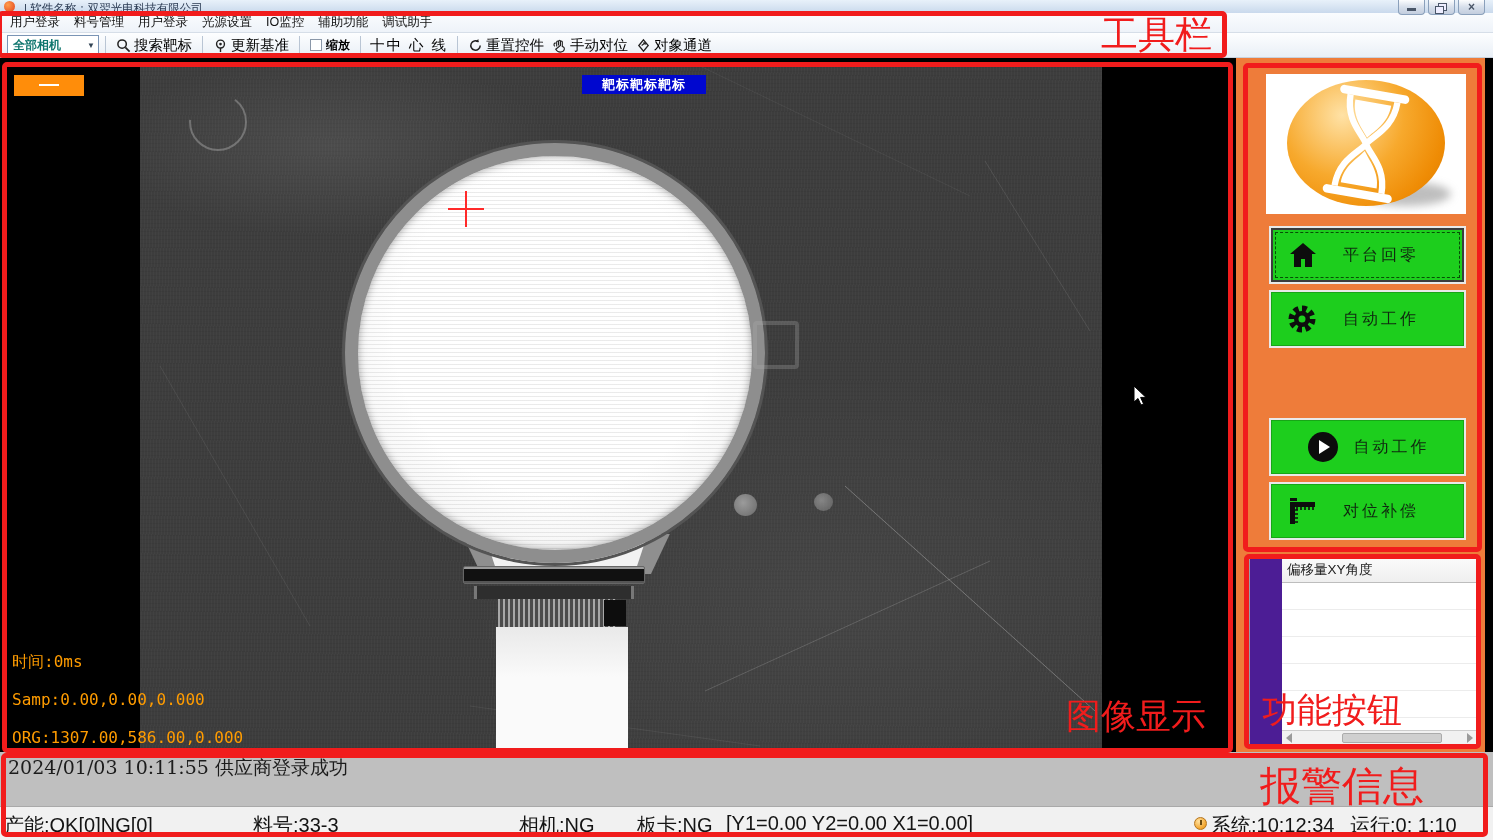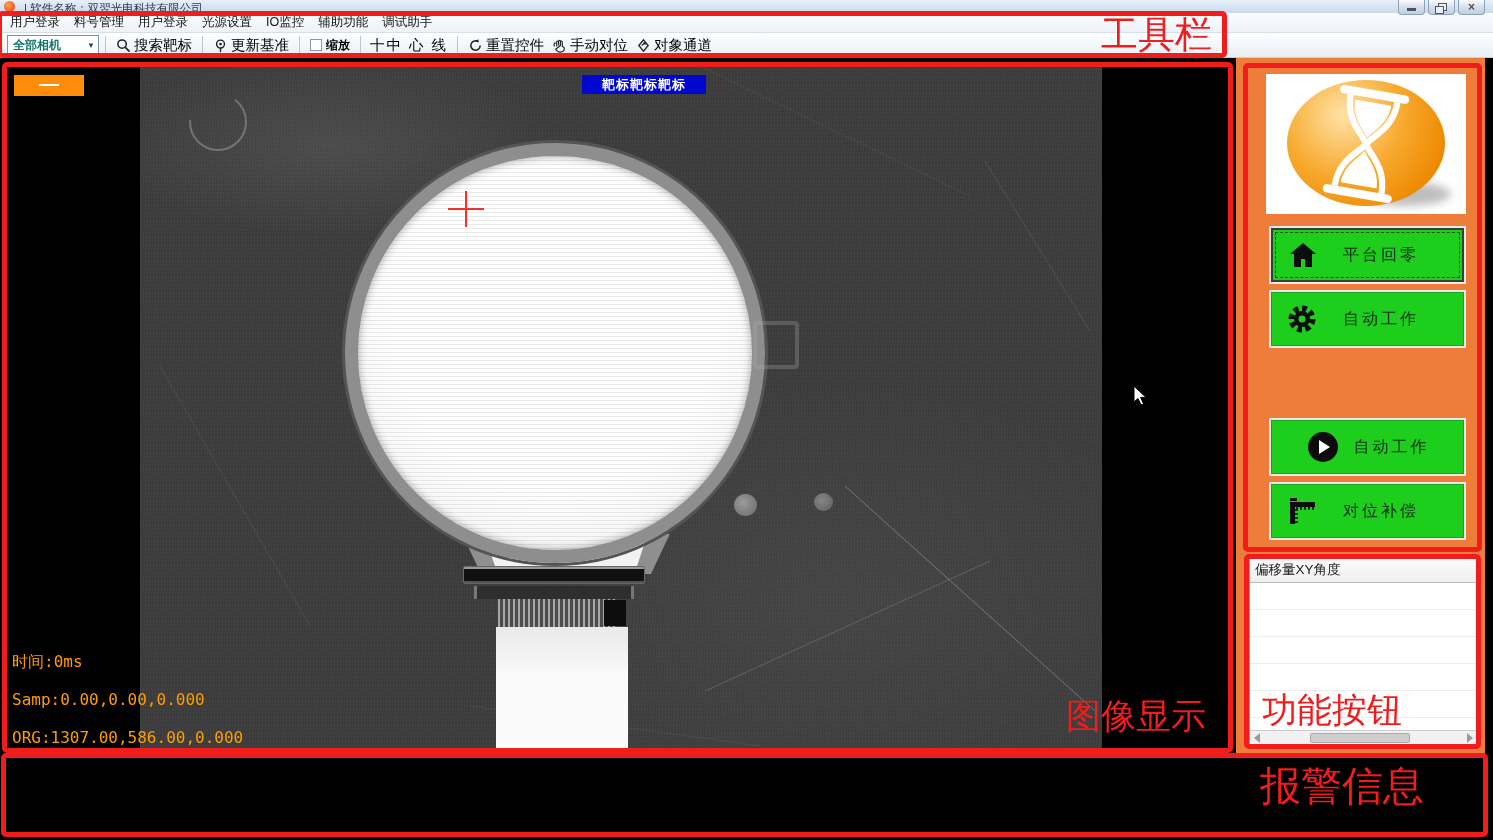--- a/index.html
+++ b/index.html
@@ -104,22 +104,22 @@
     display:flex;align-items:center;padding:0;cursor:pointer;}
   .gbtn.focus{border:2px solid #3c3c3c;outline:1px dashed #064d06;outline-offset:-5px;}
   .gicon{width:34px;height:34px;margin-left:13px;display:flex;align-items:center;justify-content:center;flex:0 0 auto;}
   .glabel{flex:1;text-align:center;margin-right:20px;font-size:16px;color:#102810;letter-spacing:3px;white-space:nowrap;}
   .calib-grid{width:30px;height:30px;background:#1c2940;border-radius:7px;display:grid;
     grid-template-columns:repeat(3,1fr);align-items:center;justify-items:center;padding:3px;box-sizing:border-box;}
   .calib-grid i{width:5px;height:5px;border-radius:50%;}
   .play-circle{width:30px;height:30px;border-radius:50%;background:#0c0c0c;position:relative;}
   .play-circle::after{content:"";position:absolute;left:11px;top:8px;
     border-left:11px solid #fff;border-top:7px solid transparent;border-bottom:7px solid transparent;}
-  .offset-list{position:absolute;left:13px;top:499px;width:229px;height:190px;background:#d946ef;
-    border:1px solid #9aa0a8;box-sizing:border-box;display:flex;flex-direction:column;}
+  .offset-list{position:absolute;left:13px;top:499px;width:229px;height:190px;background:#4c1d95;
+    border:1px solid #9aa0a8;box-sizing:border-box;display:flex;flex-direction:column;padding-left:32px;}
   .list-header{height:24px;background:linear-gradient(180deg,#fbfbfb,#efefef);border-bottom:1px solid #bdbdbd;
     font-size:13.5px;color:#222;display:flex;align-items:center;padding-left:5px;flex:0 0 auto;}
   .list-body{flex:1;background:repeating-linear-gradient(180deg,#fff 0 26px,#ececec 26px 27px);}
   .hscroll{height:15px;background:#f1f1f1;border-top:1px solid #cccccc;position:relative;flex:0 0 auto;}
   .hs-arrow{position:absolute;top:2px;width:0;height:0;border-top:5px solid transparent;border-bottom:5px solid transparent;}
   .hs-left{left:4px;border-right:6px solid #9a9a9a;}
   .hs-right{right:4px;border-left:6px solid #9a9a9a;}
   .hs-thumb{position:absolute;left:60px;top:2px;width:100px;height:10px;background:#cfcfcf;
     border:1px solid #ababab;border-radius:2px;box-sizing:border-box;}
 
@@ -312,20 +312,33 @@
       <div class="list-header">偏移量XY角度</div>
       <div class="list-body"></div>
       <div class="hscroll">
         <span class="hs-arrow hs-left"></span>
         <span class="hs-thumb"></span>
         <span class="hs-arrow hs-right"></span>
       </div>
     </div>
   </div>
 
+  <div class="bottom">
+    <div class="log-line">2024/01/03 10:11:55 供应商登录成功</div>
+    <div class="statusbar">
+      <span class="sitem" style="left:4px;">产能:OK[0]NG[0]</span>
+      <span class="sitem" style="left:253px;">料号:33-3</span>
+      <span class="sitem" style="left:519px;">相机:NG</span>
+      <span class="sitem" style="left:637px;">板卡:NG</span>
+      <span class="sitem" style="left:726px;">[Y1=0.00 Y2=0.00 X1=0.00]</span>
+      <span class="clock-icon"></span>
+      <span class="sitem" style="left:1211px;">系统:10:12:34</span>
+      <span class="sitem" style="left:1350px;">运行:0: 1:10</span>
+    </div>
+  </div>
 
   <div class="ann-rect" style="left:-3px;top:11px;width:1230px;height:47px;"></div>
   <div class="ann-rect" style="left:2px;top:62px;width:1231px;height:691px;"></div>
   <div class="ann-rect" style="left:1243px;top:63px;width:239px;height:489px;"></div>
   <div class="ann-rect" style="left:1244px;top:554px;width:237px;height:195px;"></div>
   <div class="ann-rect" style="left:1px;top:753px;width:1487px;height:84px;"></div>
 
   <div class="ann-label" style="left:1101px;top:16px;font-size:37px;">工具栏</div>
   <div class="ann-label" style="left:1066px;top:698px;font-size:35px;">图像显示</div>
   <div class="ann-label" style="left:1262px;top:692px;font-size:35px;">功能按钮</div>

